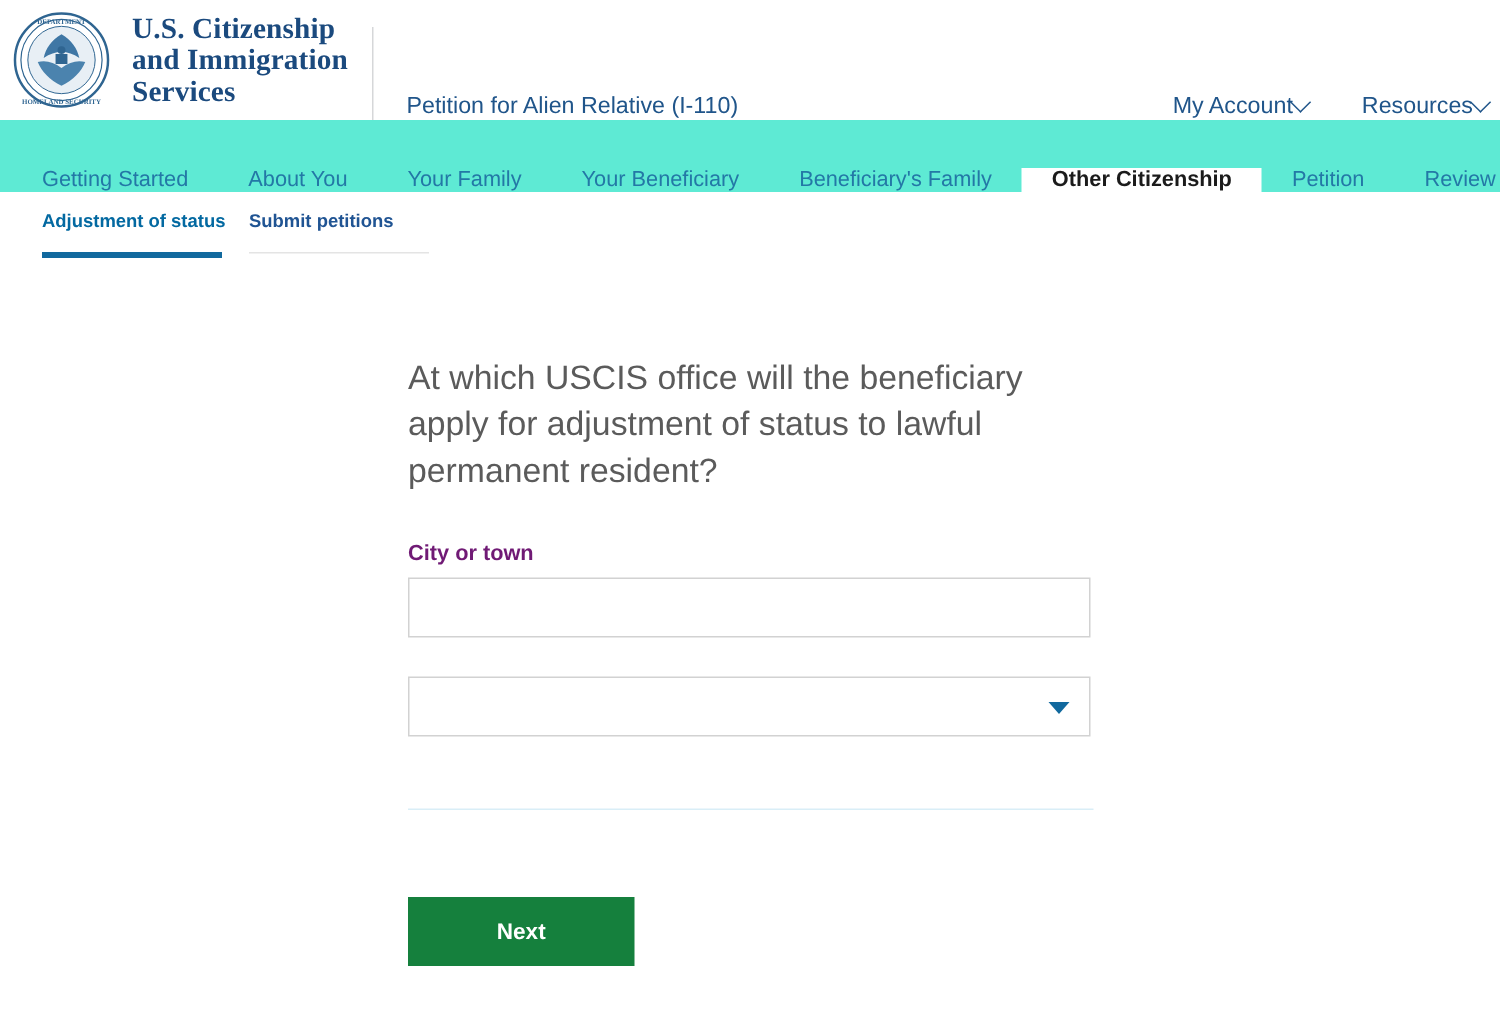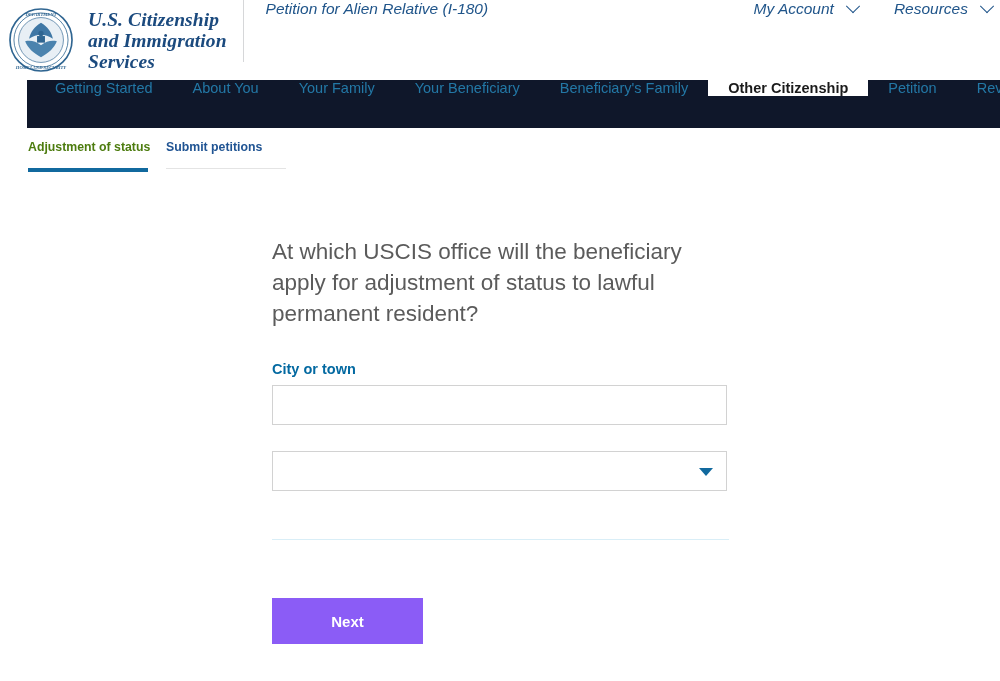--- a/index.html
+++ b/index.html
@@ -12,24 +12,23 @@
     background: #ffffff;
     font-family: "Liberation Sans", sans-serif;
     color: #1b1b1b;
     overflow: hidden;
   }
 
   
   .site-header {
     height: 80px;
     display: flex;
-    align-items: flex-start;
+    align-items: flex-end;
     background: #ffffff;
     position: relative;
-    font-style: italic;
   }
   .brand {
     display: flex;
     align-items: center;
     padding-left: 8px;
     height: 100%;
   }
   .seal {
     width: 66px;
     height: 66px;
@@ -61,41 +60,40 @@
     display: flex;
     align-items: center;
     padding-right: 8px;
     gap: 36px;
   }
   .header-link {
     font-size: 15.5px;
     color: #20558a;
     display: inline-flex;
     align-items: center;
-    gap: 14px;
+    gap: 0;
     cursor: pointer;
     white-space: nowrap;
   }
   .chev {
     display: inline-block;
     width: 9px;
     height: 9px;
     border-right: 1.6px solid #20558a;
     border-bottom: 1.6px solid #20558a;
     transform: rotate(45deg) translate(-2px, -2px);
   }
 
   
   .primary-nav {
-    background: #0f172a;
+    background: #5eead4;
     height: 48px;
     display: flex;
-    align-items: flex-start;
+    align-items: flex-end;
     padding-left: 8px;
-    margin-left: 27px;
   }
   .nav-tab {
     display: flex;
     align-items: center;
     padding: 0 20px;
     font-size: 14.5px;
     color: #2378a6;
     cursor: pointer;
     white-space: nowrap;
   }
@@ -118,21 +116,21 @@
   }
   .sub-label {
     font-size: 12.3px;
     font-weight: 700;
     color: #205493;
     white-space: nowrap;
     padding-bottom: 14px;
     display: block;
   }
   .sub-item.active .sub-label {
-    color: #4d7c0f;
+    color: #0369a1;
   }
   .sub-rule {
     height: 1px;
     background: #e4e4e4;
   }
   .sub-item.active .sub-rule {
     height: 4px;
     background: #11699e;
   }
 
@@ -145,21 +143,21 @@
     font-size: 22.5px;
     line-height: 31px;
     color: #5b5b5b;
     font-weight: 400;
     width: 460px;
     margin: 0 0 32px 0;
   }
   .field-label {
     font-size: 14.5px;
     font-weight: 700;
-    color: #0369a1;
+    color: #701a75;
     margin-bottom: 8px;
   }
   .text-input {
     width: 455px;
     height: 40px;
     border: 1px solid #d2d2d2;
     background: #ffffff;
     box-sizing: border-box;
     font-family: "Liberation Sans", sans-serif;
     font-size: 15px;
@@ -190,21 +188,21 @@
     width: 457px;
     height: 1px;
     background: #d9eef7;
     margin-top: 48px;
     margin-bottom: 0;
   }
   .next-btn {
     margin-top: 58px;
     width: 151px;
     height: 46px;
-    background: #8b5cf6;
+    background: #15803d;
     color: #ffffff;
     border: none;
     font-family: "Liberation Sans", sans-serif;
     font-size: 15px;
     font-weight: 700;
     cursor: pointer;
     display: block;
   }
 </style>
 </head>
@@ -227,21 +225,21 @@
     </svg>
     <div>
       <div class="agency-name">U.S. Citizenship</div>
       <div class="agency-name">and Immigration</div>
       <div class="agency-name">Services</div>
     </div>
   </div>
 
   <div class="header-divider"></div>
 
-  <div class="form-title">Petition for Alien Relative (I-180)</div>
+  <div class="form-title">Petition for Alien Relative (I-110)</div>
 
   <div class="header-right">
     <span class="header-link">
       <span>My Account</span>
       <span class="chev"></span>
     </span>
     <span class="header-link">
       <span>Resources</span>
       <span class="chev"></span>
     </span>

